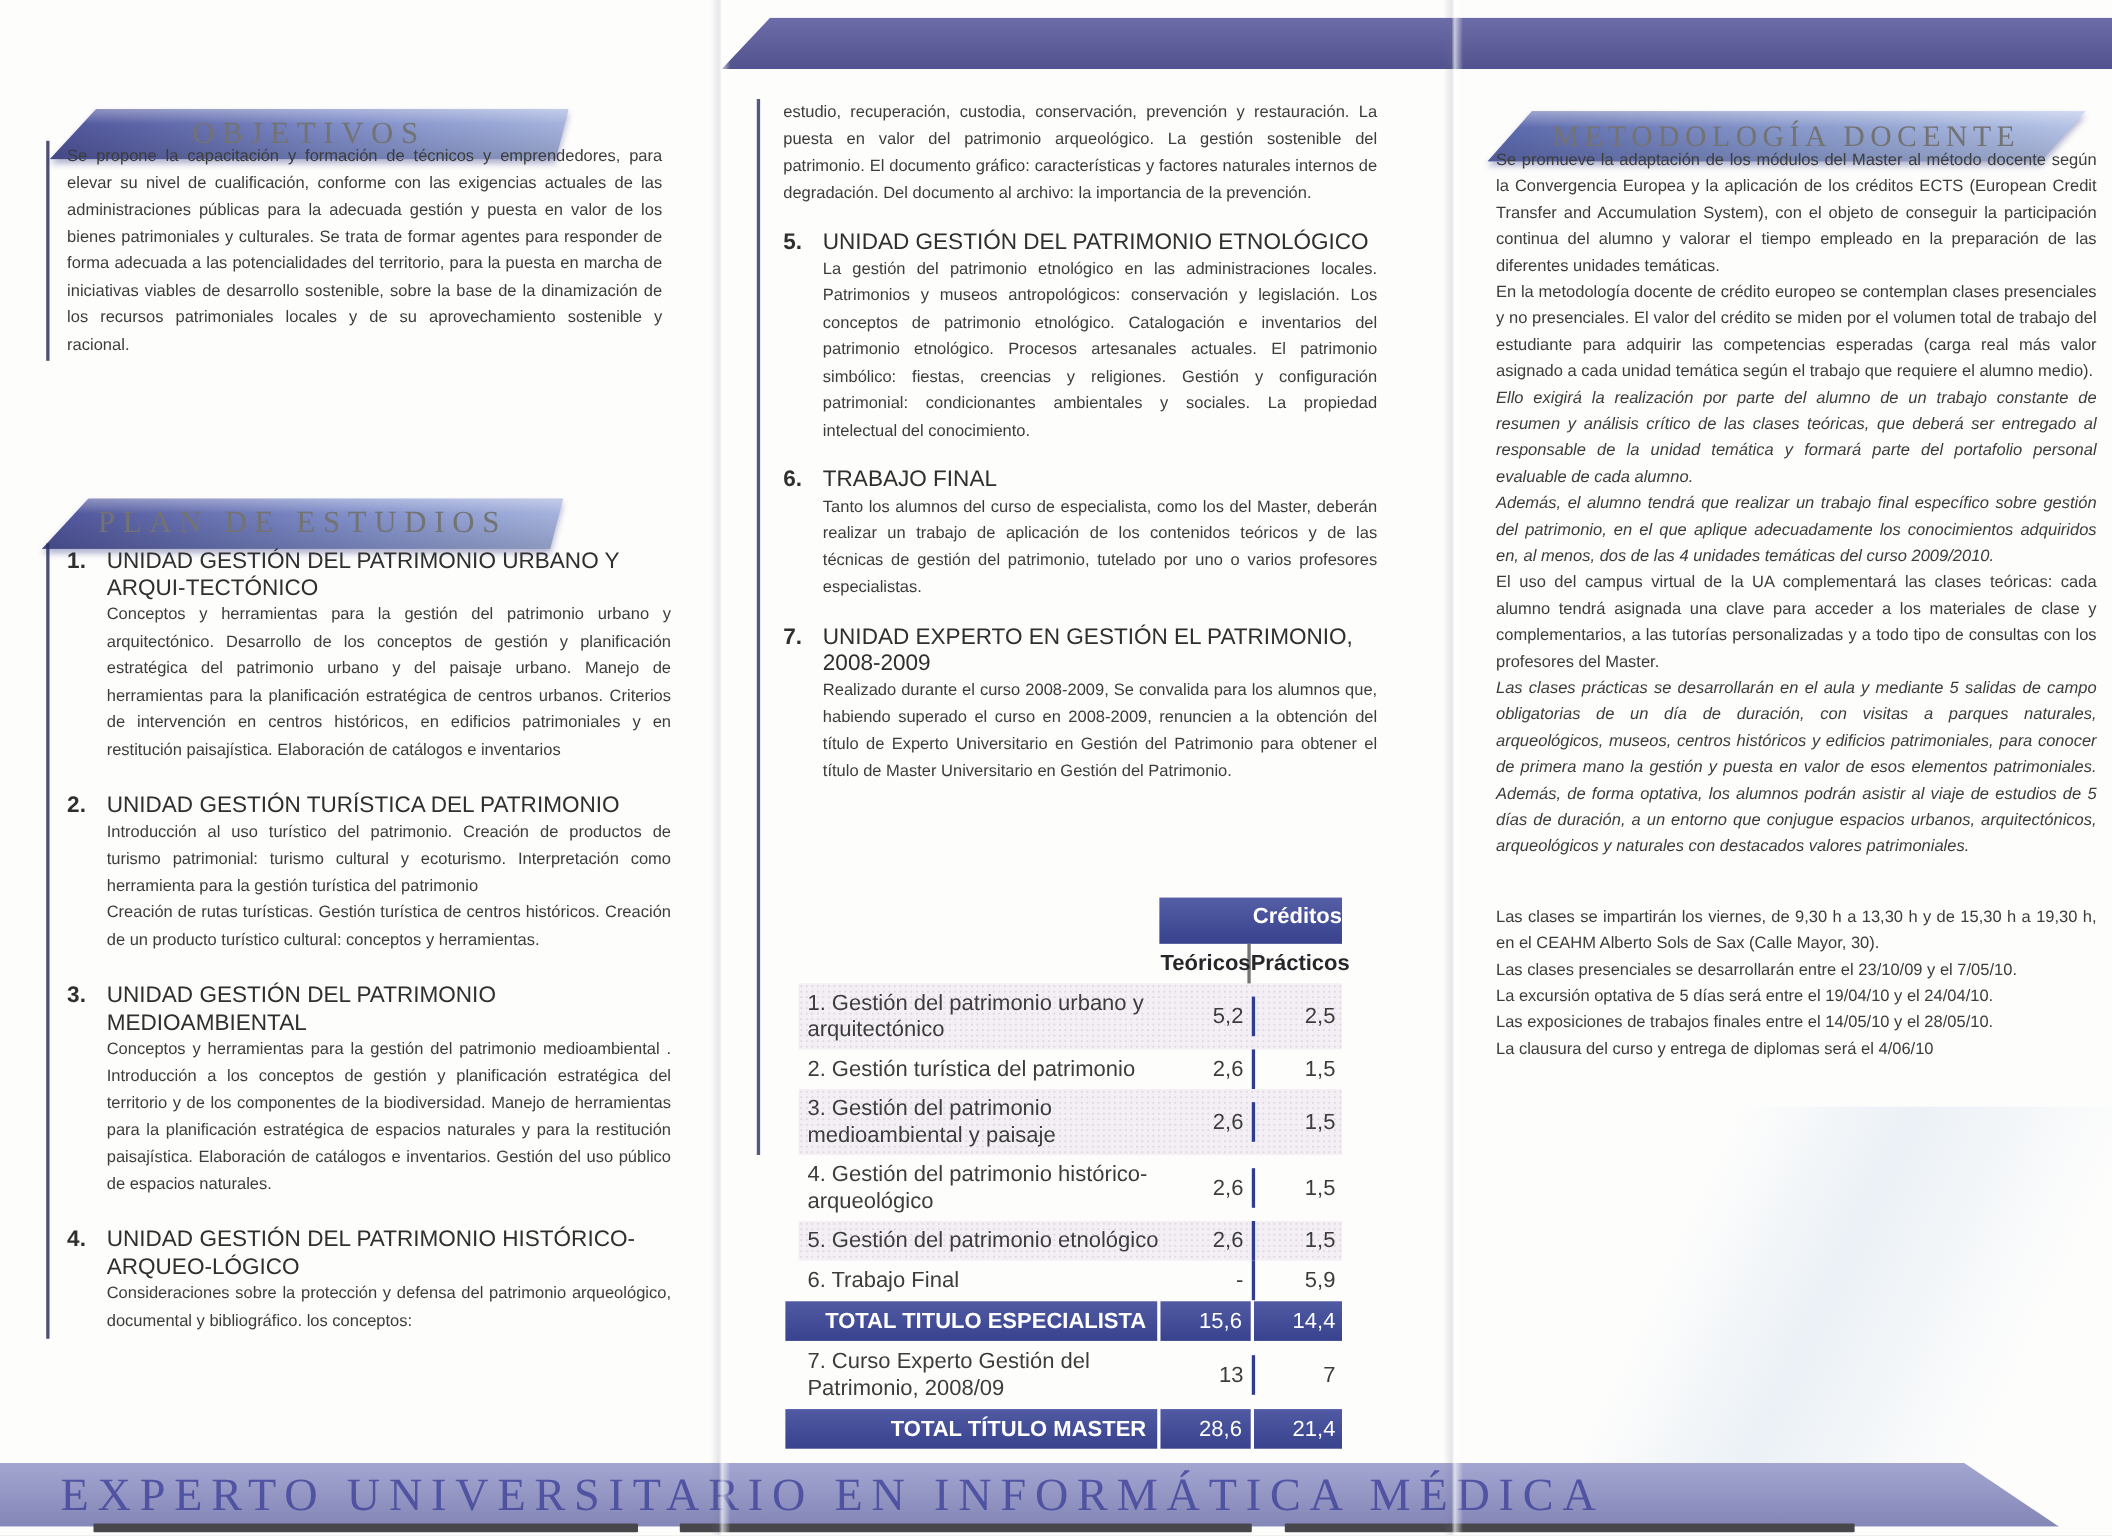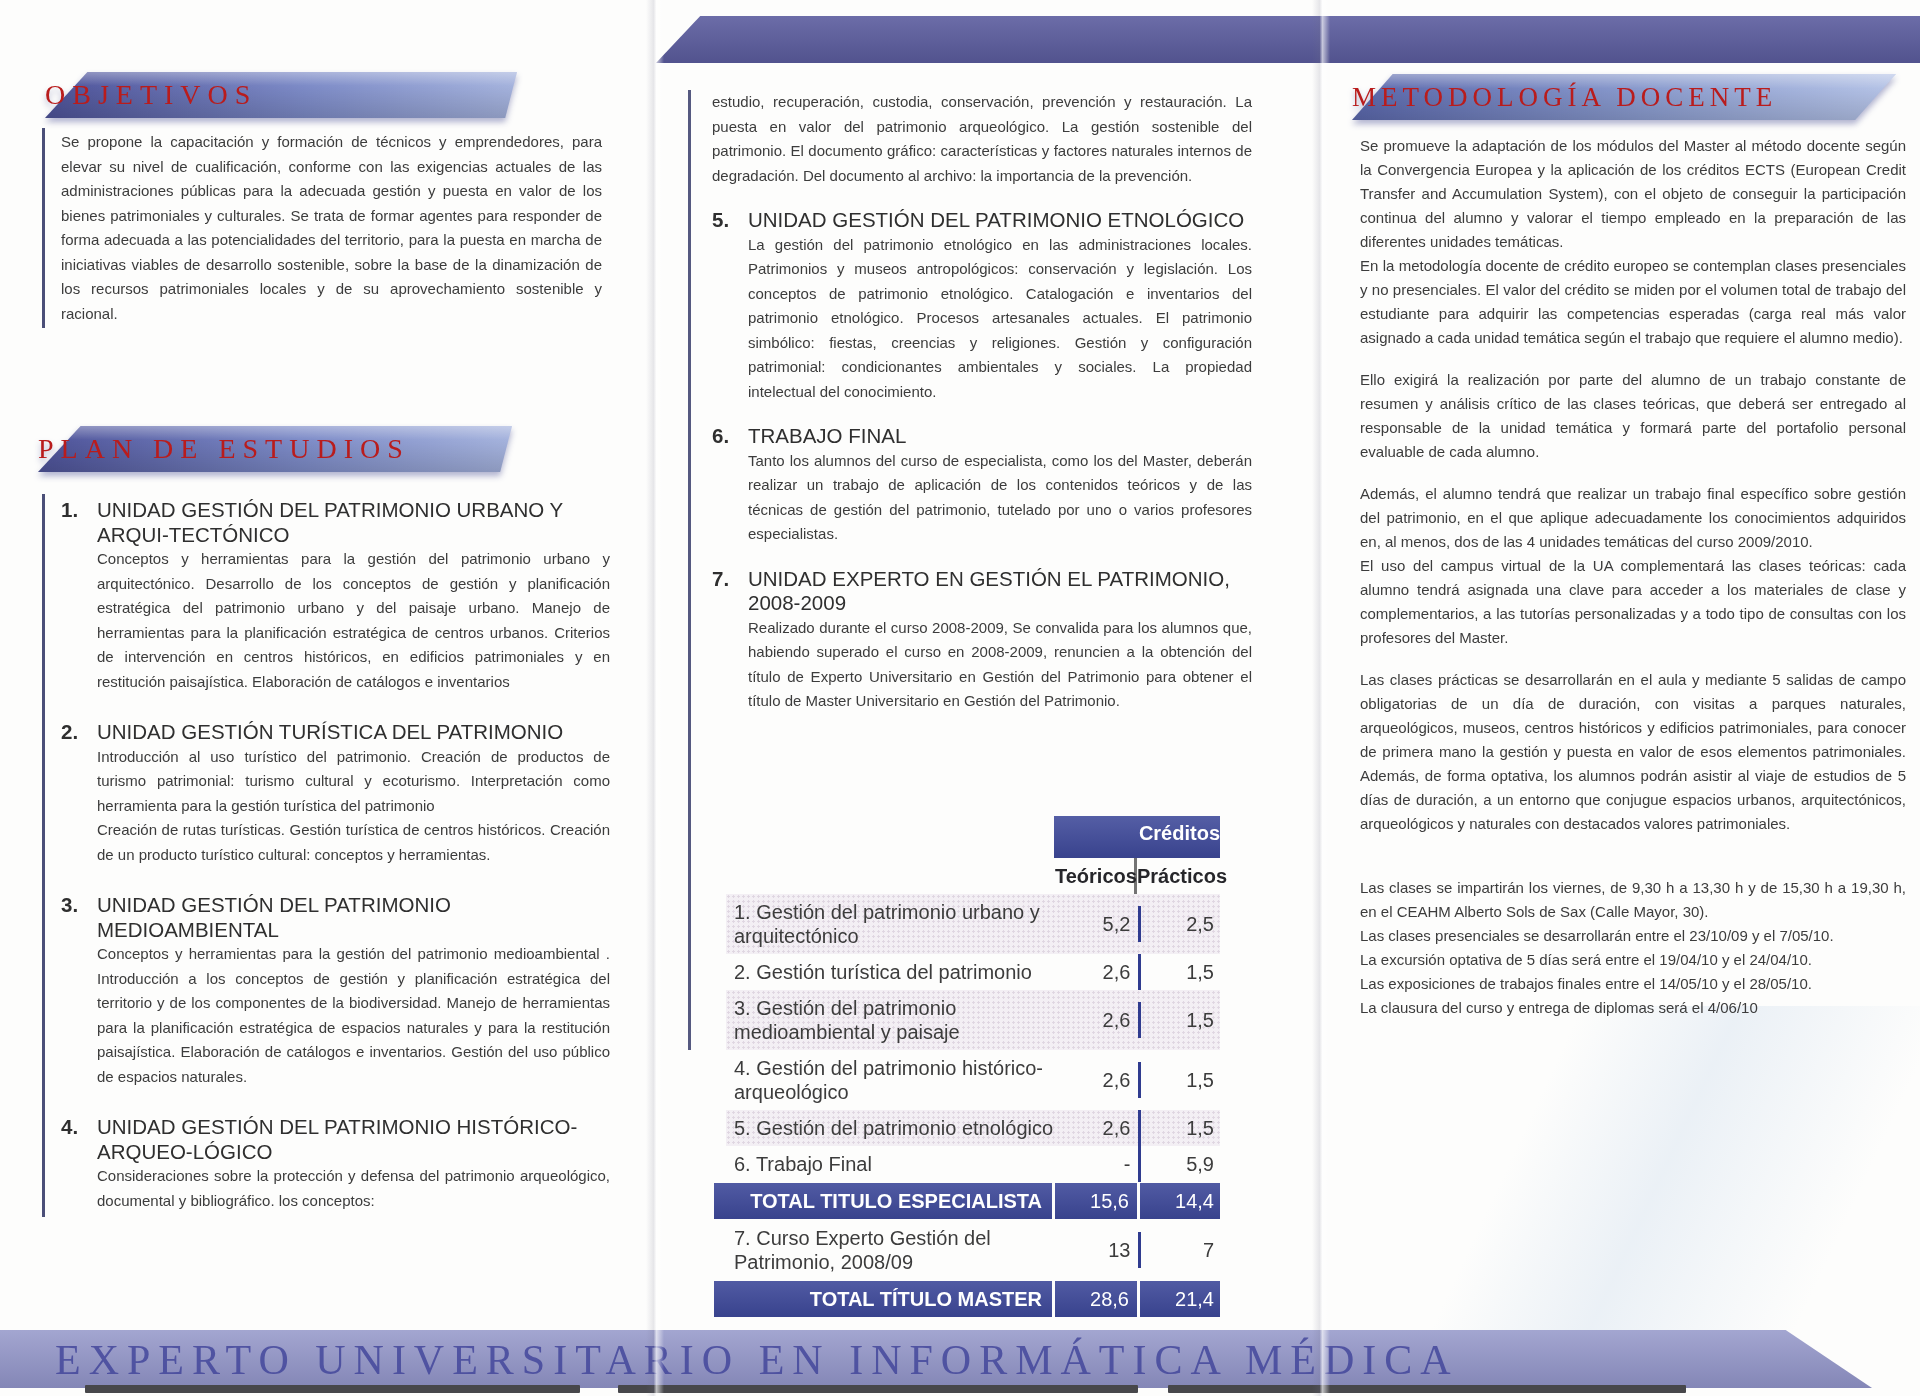--- a/index.html
+++ b/index.html
@@ -12,23 +12,23 @@
     background:linear-gradient(90deg,rgba(0,0,0,0) 0%,rgba(110,110,135,.16) 42%,rgba(255,255,255,.65) 58%,rgba(0,0,0,0) 100%);}
   .fold.left{left:646px;} .fold.right{left:1312px;}
   .sheen{position:absolute;right:0;bottom:60px;width:640px;height:330px;pointer-events:none;
     background:linear-gradient(115deg,transparent 38%,rgba(205,220,236,.38) 58%,transparent 84%);}
   .edge-bar{position:absolute;height:8px;background:#47474b;bottom:3px;border-radius:1px;}
   
   .top-strip{position:absolute;left:656px;top:16px;width:1264px;height:47px;background:#5b5c9e;
     clip-path:polygon(3.5% 0,100% 0,100% 100%,0 100%);
     background-image:linear-gradient(180deg,rgba(255,255,255,.10),rgba(0,0,0,.10));}
   
-  .banner{position:absolute;height:46px;line-height:46px;
-    font-family:"Liberation Serif",serif;font-size:28px;letter-spacing:7px;color:#b91c1c;
-    filter:drop-shadow(0 4px 3px rgba(80,85,150,.45));}
+  .banner{position:absolute;height:46px;line-height:46px;text-align:center;
+    font-family:"Liberation Serif",serif;font-size:28px;letter-spacing:7px;color:#737373;
+    filter:drop-shadow(0 4px 3px rgba(80,85,150,.45));margin-top:27px;}
   .banner-bg{position:absolute;inset:0;
     background-image:linear-gradient(180deg,rgba(255,255,255,.35),rgba(255,255,255,0) 30%,rgba(0,0,0,.14) 100%),
       linear-gradient(90deg,#4e5399 0%,#7d8bc7 55%,#a5b3dd 100%);}
   .banner-label{position:relative;z-index:1;}
   .banner.objetivos{left:45px;top:72px;width:472px;}
   .banner.objetivos .banner-bg{clip-path:polygon(9% 0,100% 0,97.5% 100%,0 100%);}
   .banner.plan{left:38px;top:426px;width:474px;}
   .banner.plan .banner-bg{clip-path:polygon(9% 0,100% 0,97.5% 100%,0 100%);}
   .banner.metodologia{left:1352px;top:74px;width:544px;font-size:27px;letter-spacing:5px;}
   .banner.metodologia .banner-bg{clip-path:polygon(7.5% 0,100% 0,92.5% 100%,0 100%);
@@ -68,21 +68,21 @@
     background-image:radial-gradient(rgba(167,143,170,.25) 1px,transparent 1.3px);background-size:5px 5px;}
   .t-total{display:flex;gap:3px;margin:1px 0;}
   .t-total > div{background:#3d4899;background-image:linear-gradient(180deg,rgba(255,255,255,.10),rgba(0,0,0,.08));
     color:#fff;height:36px;line-height:36px;box-sizing:border-box;}
   .t-total .tlab{width:338px;font-weight:bold;text-align:right;padding-right:10px;}
   .t-total .tv1{width:82px;text-align:right;padding-right:8px;}
   .t-total .tv2{width:80px;text-align:right;padding-right:6px;}
   
   .right-block{position:absolute;left:1360px;top:134px;width:546px;}
   .right-block .para{line-height:24px;}
-  .gap{margin-top:18px;}
+  .gap{font-style:italic;}
   .gap-lg{margin-top:40px;}
   
   .footer-strip{position:absolute;left:0;top:1330px;width:1920px;height:58px;background:#8f92c6;
     clip-path:polygon(0 0,93% 0,97.5% 100%,0 100%);
     background-image:linear-gradient(180deg,rgba(255,255,255,.18),rgba(0,0,0,.08));}
   .footer-text{position:absolute;left:55px;top:1334px;width:1700px;height:52px;line-height:52px;
     font-family:"Liberation Serif",serif;font-size:42px;letter-spacing:8px;color:rgba(62,66,152,.8);
     white-space:nowrap;}
 </style>
 </head>

